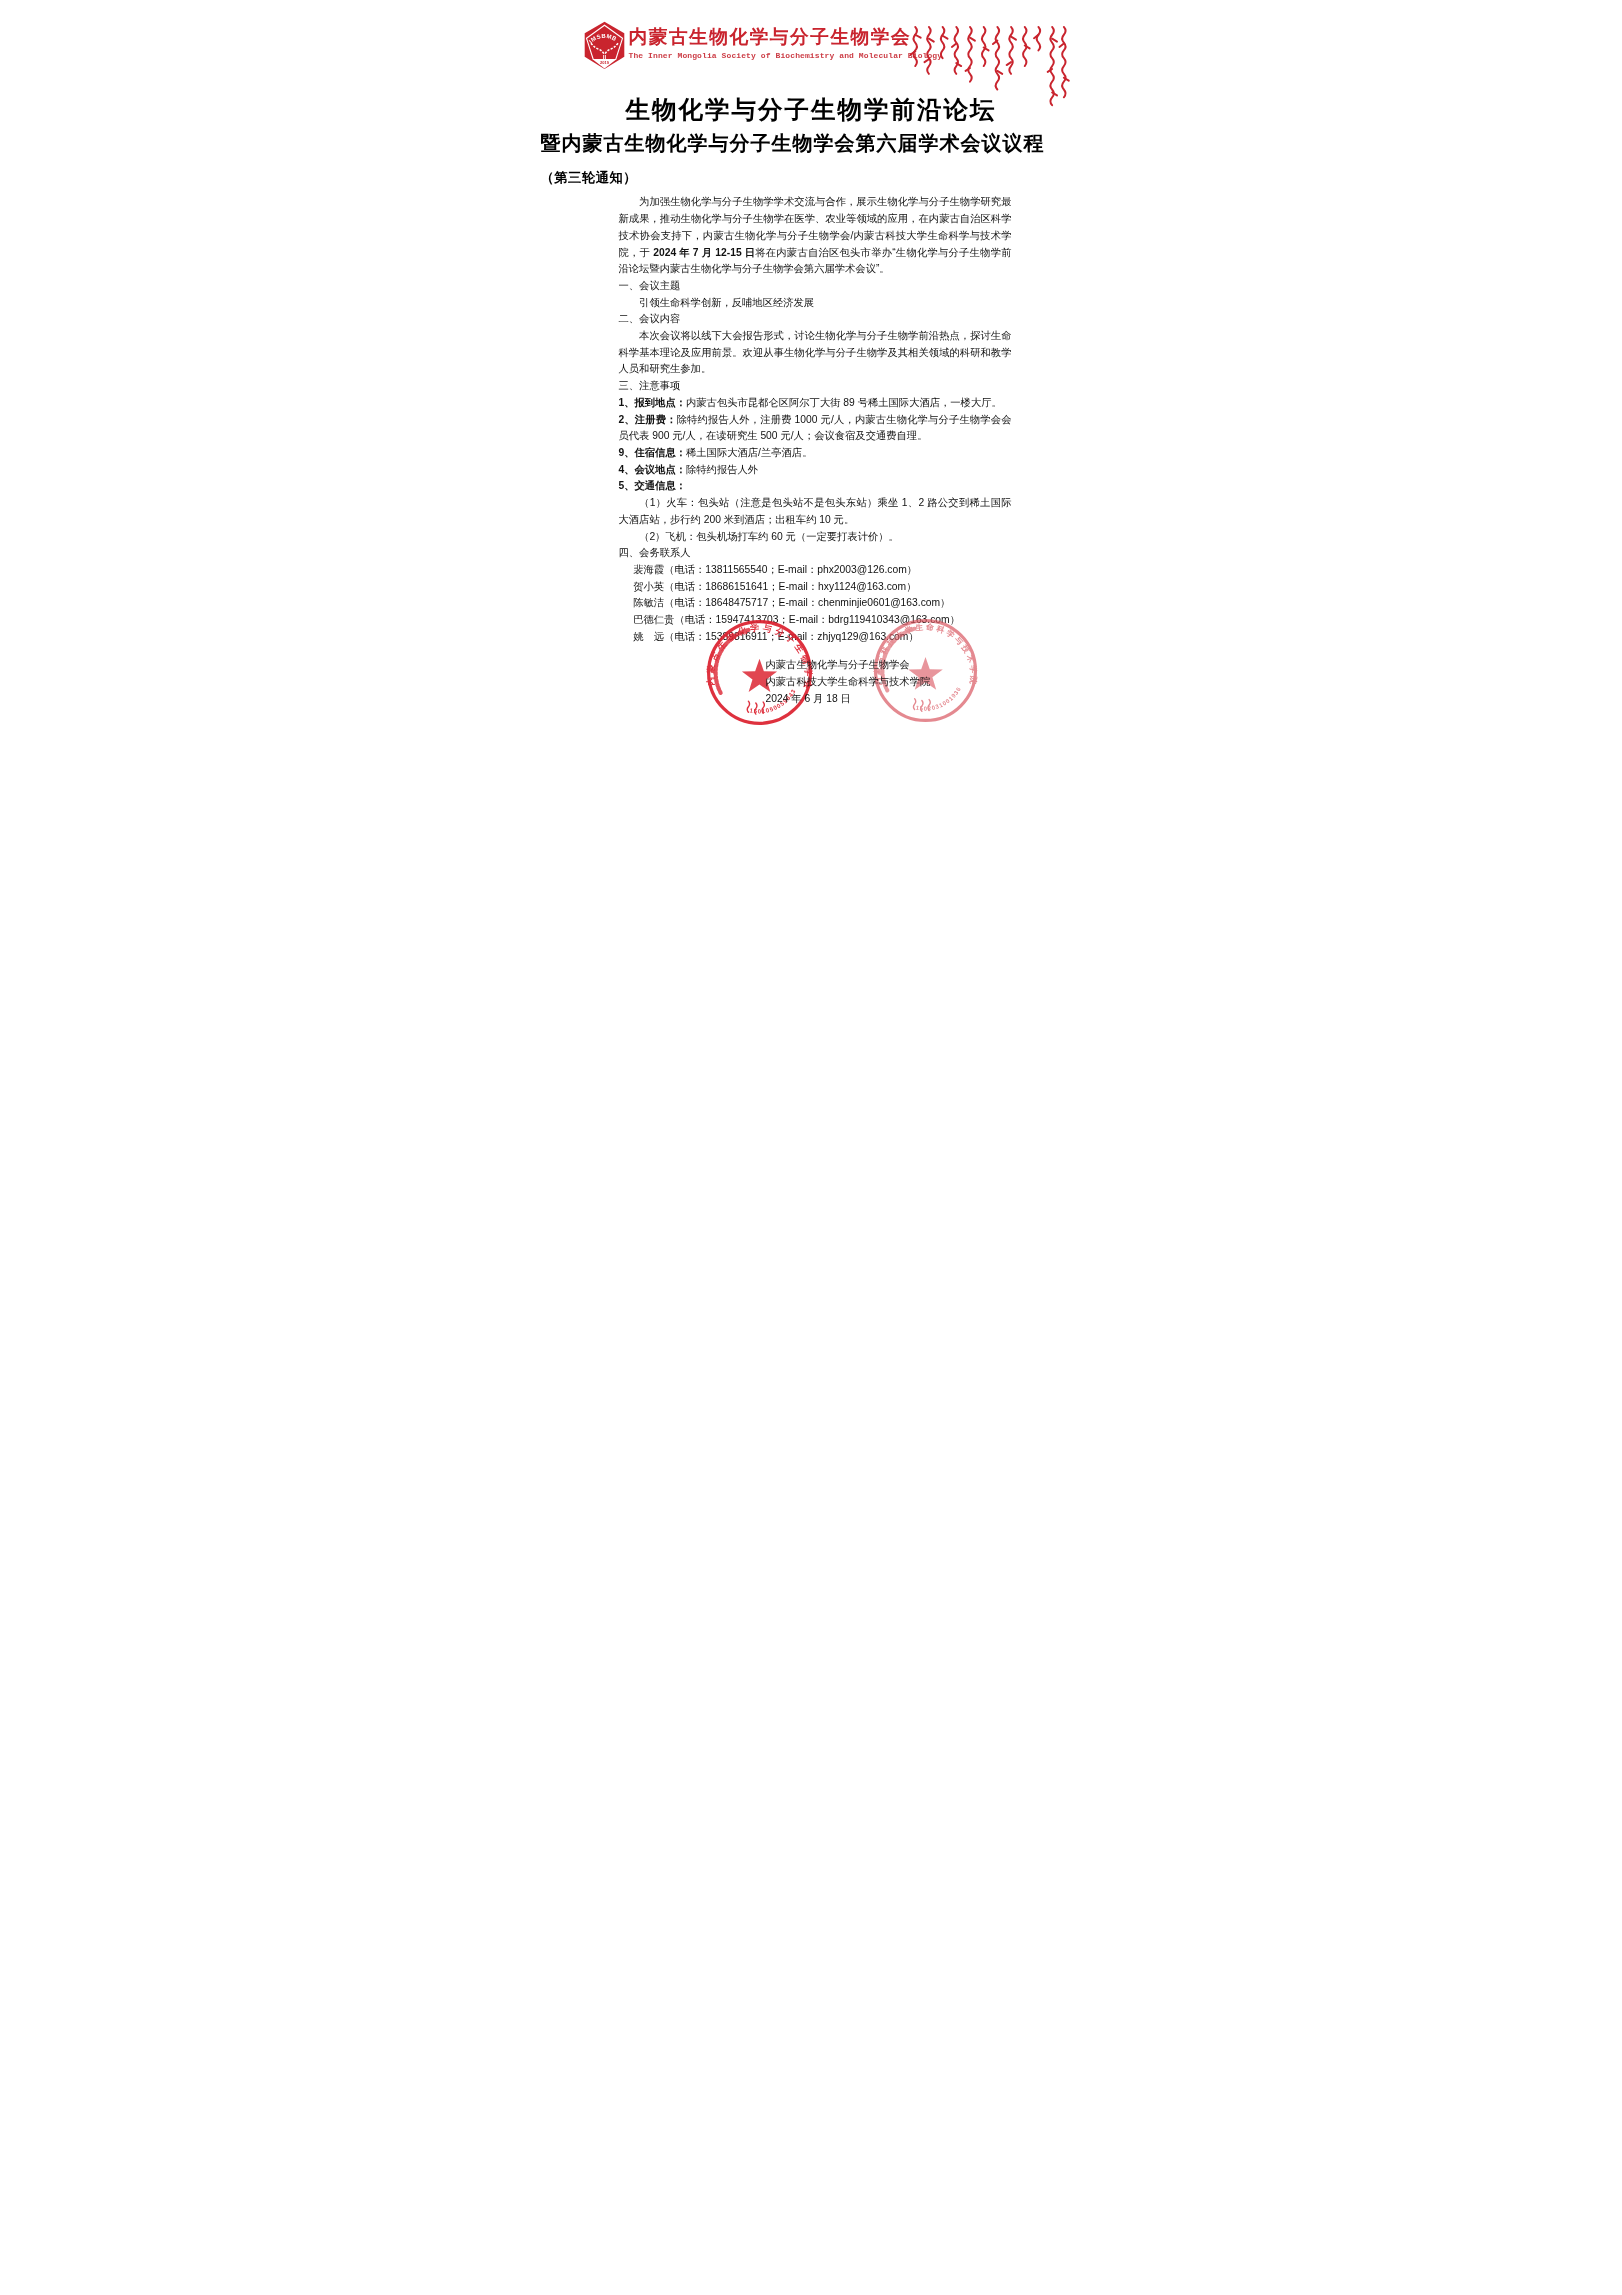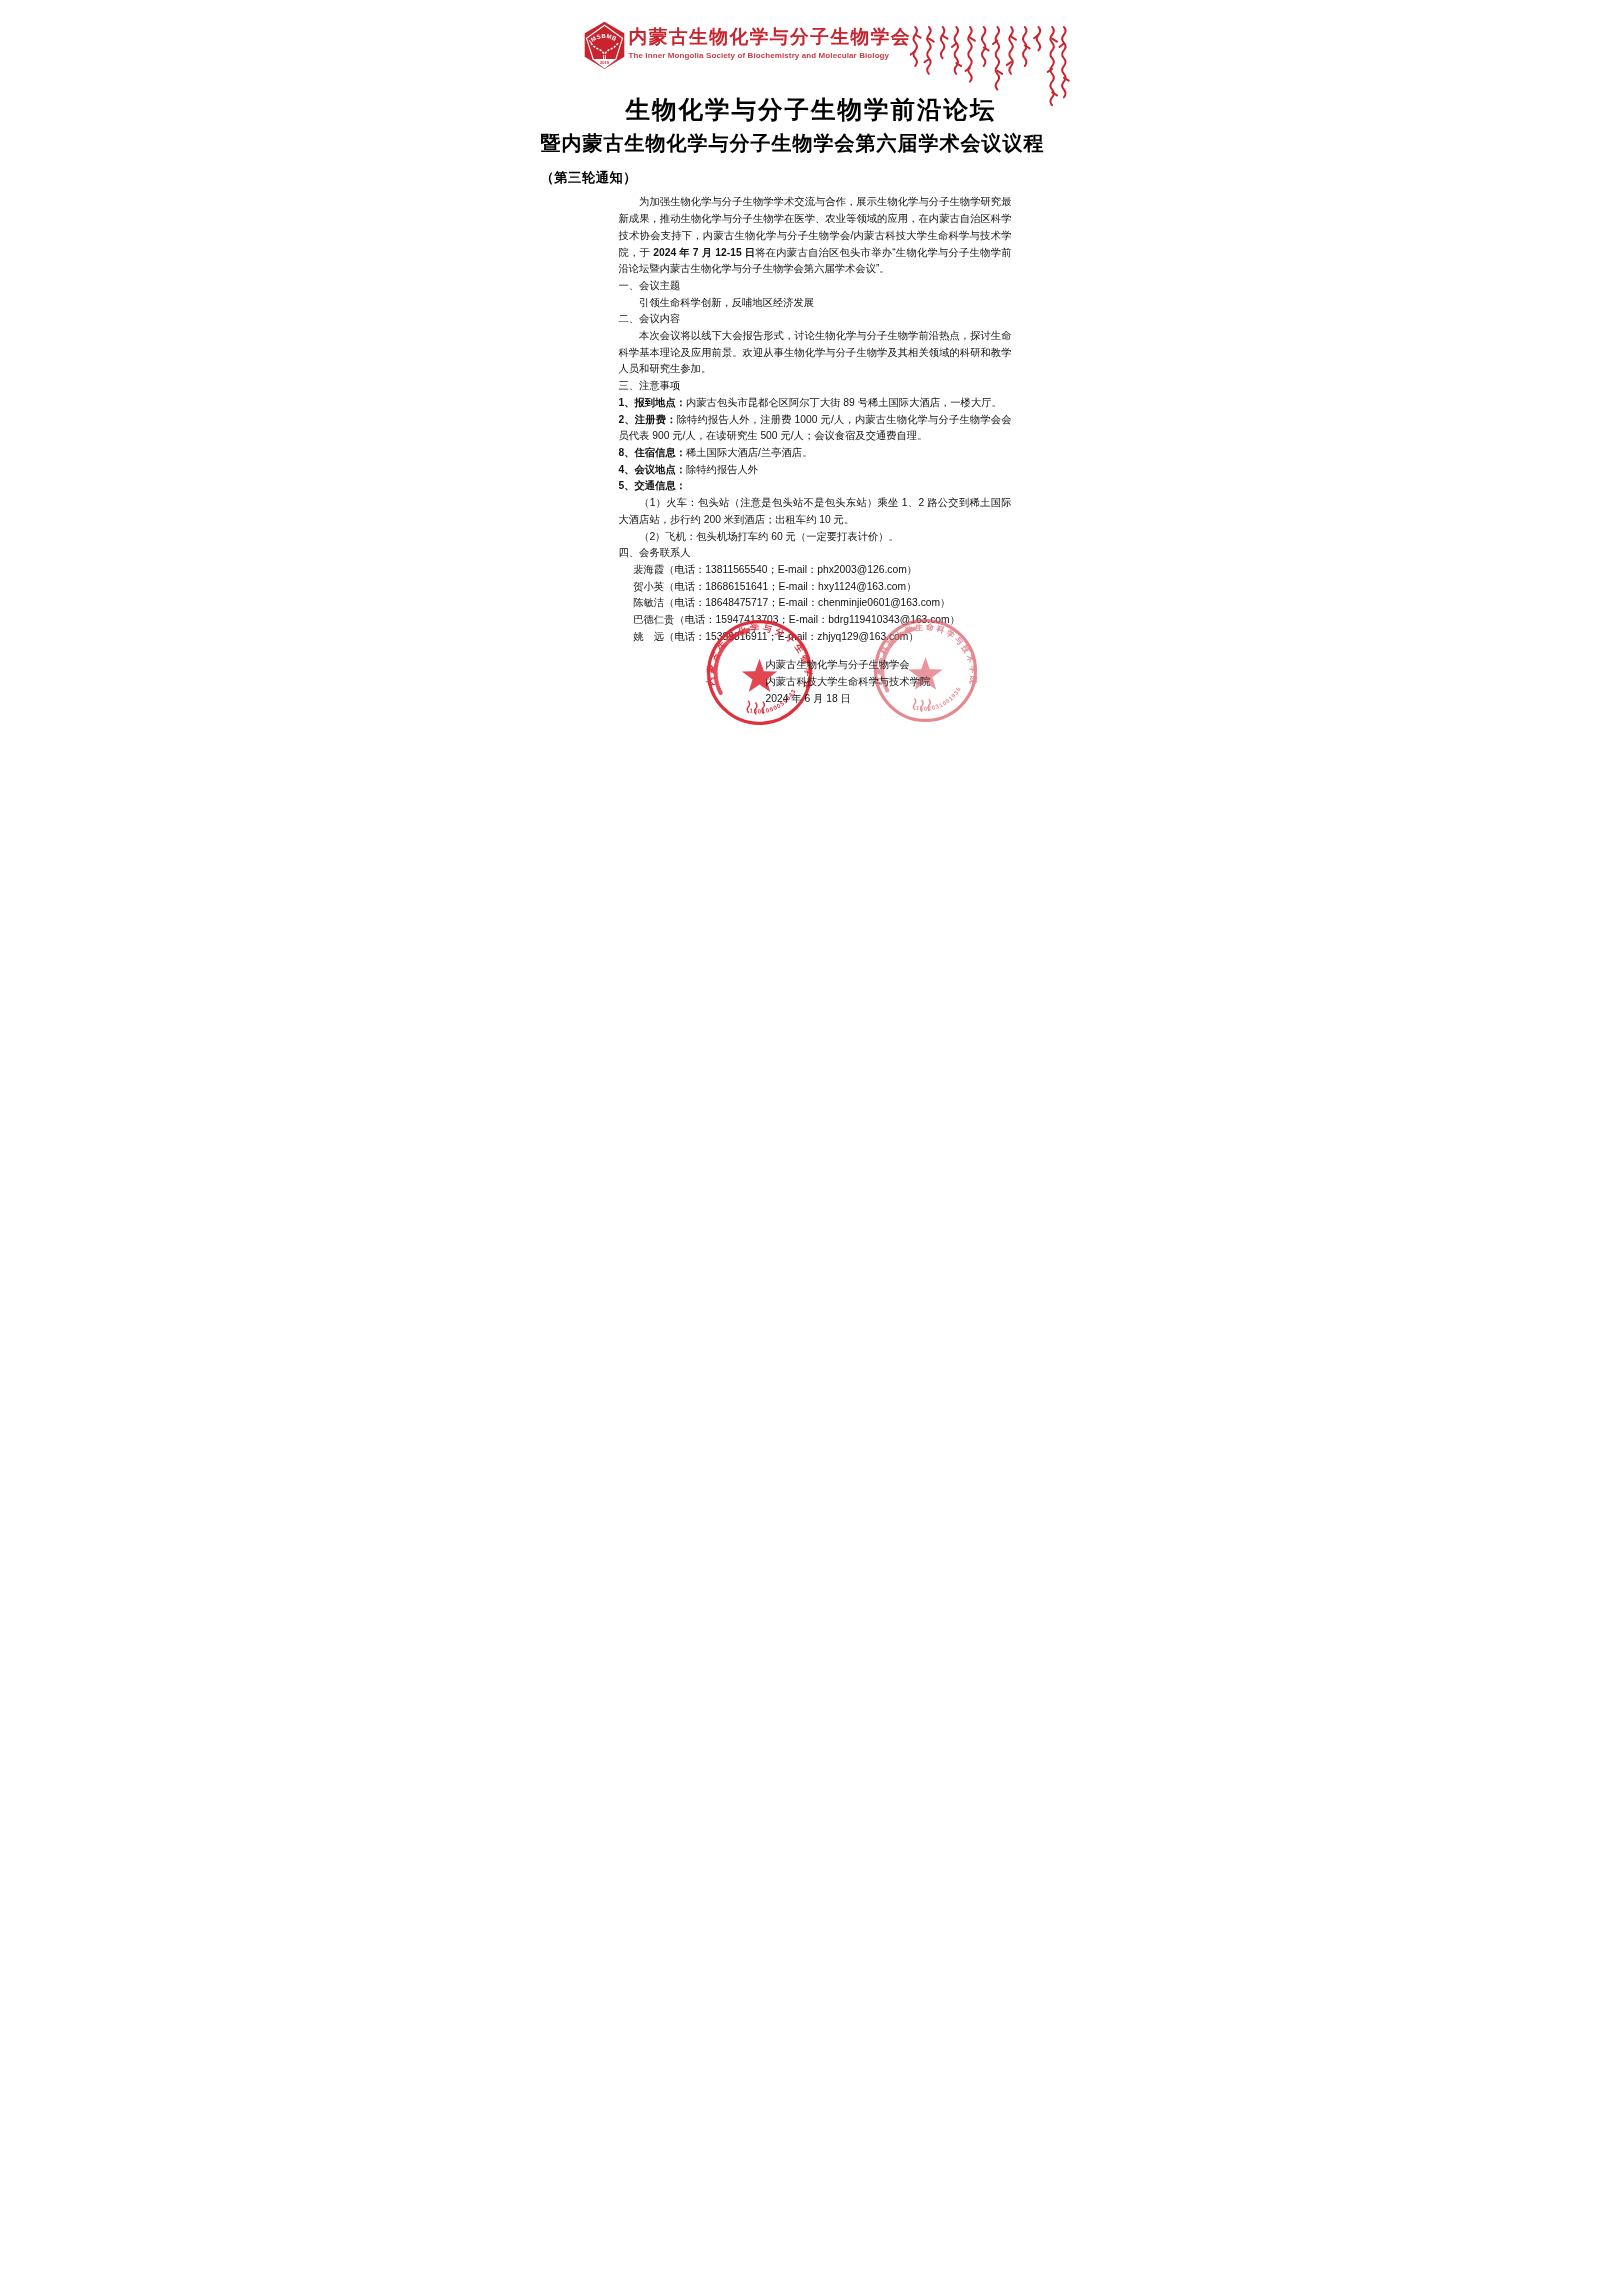--- a/index.html
+++ b/index.html
@@ -15,21 +15,21 @@
   
   .letterhead { position:relative; height:73px; margin-top:18.7px; }
   .badge { position:absolute; left:41px; top:1px; width:45px; height:51px; }
   .logo-block { position:absolute; left:88px; top:8.8px; }
   .logo-cn {
     font-size:18.7px; font-weight:700; color:#c9242e;
     letter-spacing:1.5px; white-space:nowrap; line-height:1.1;
   }
   .logo-en {
     font-size:8px; font-weight:700; color:#cc3d46;
-    margin-top:3.4px; letter-spacing:0.1px; white-space:nowrap;
+    margin-top:3.4px; letter-spacing:0.1px; white-space:nowrap;font-family:Liberation Mono, monospace;
   }
   .mongolian { position:absolute; left:369px; top:4.9px; width:162px; height:88px; }
   .mongolian path { stroke:#c9242e; stroke-width:4; fill:none; stroke-linecap:round; }
   
   .cal { font-family:Liberation Mono, monospace; font-weight:700; color:#000; }
   .main-title { font-size:24.5px; text-align:center; margin:5.9px 0 0; letter-spacing:2px; line-height:1.15; }
   .sub-title  { font-size:20px; margin:4px 0 0; letter-spacing:1px; }
   .notice     { font-size:13.3px; margin:11.8px 0 0; letter-spacing:0.5px; }
   
   .content { padding:0 70px 0 78px; font-size:10.3px; line-height:16.7px; text-align:justify; }
@@ -119,21 +119,21 @@
     <div class="line sec-h">一、会议主题</div>
     <p class="para">引领生命科学创新，反哺地区经济发展</p>
 
     <div class="line sec-h">二、会议内容</div>
     <p class="para">本次会议将以线下大会报告形式，讨论生物化学与分子生物学前沿热点，探讨生命科学基本理论及应用前景。欢迎从事生物化学与分子生物学及其相关领域的科研和教学人员和研究生参加。</p>
 
     <div class="line sec-h">三、注意事项</div>
 
     <div class="line"><span class="item-label">1、报到地点：</span><span>内蒙古包头市昆都仑区阿尔丁大街 89 号稀土国际大酒店，一楼大厅。</span></div>
     <div class="line"><span class="item-label">2、注册费：</span><span>除特约报告人外，注册费 1000 元/人，内蒙古生物化学与分子生物学会会员代表 900 元/人，在读研究生 500 元/人；会议食宿及交通费自理。</span></div>
-    <div class="line"><span class="item-label">8、住宿信息：</span><span>稀土国际大酒店/兰亭酒店。</span></div>
+    <div class="line"><span class="item-label">9、住宿信息：</span><span>稀土国际大酒店/兰亭酒店。</span></div>
     <div class="line"><span class="item-label">4、会议地点：</span><span>除特约报告人外</span></div>
     <div class="line"><span class="item-label">5、交通信息：</span><span></span></div>
 
     <p class="para">（1）火车：包头站（注意是包头站不是包头东站）乘坐 1、2 路公交到稀土国际大酒店站，步行约 200 米到酒店；出租车约 10 元。</p>
     <p class="para">（2）飞机：包头机场打车约 60 元（一定要打表计价）。</p>
 
     <div class="line sec-h">四、会务联系人</div>
 
     <div class="line contact">裴海霞（电话：13811565540；E-mail：phx2003@126.com）</div>
     <div class="line contact">贺小英（电话：18686151641；E-mail：hxy1124@163.com）</div>

